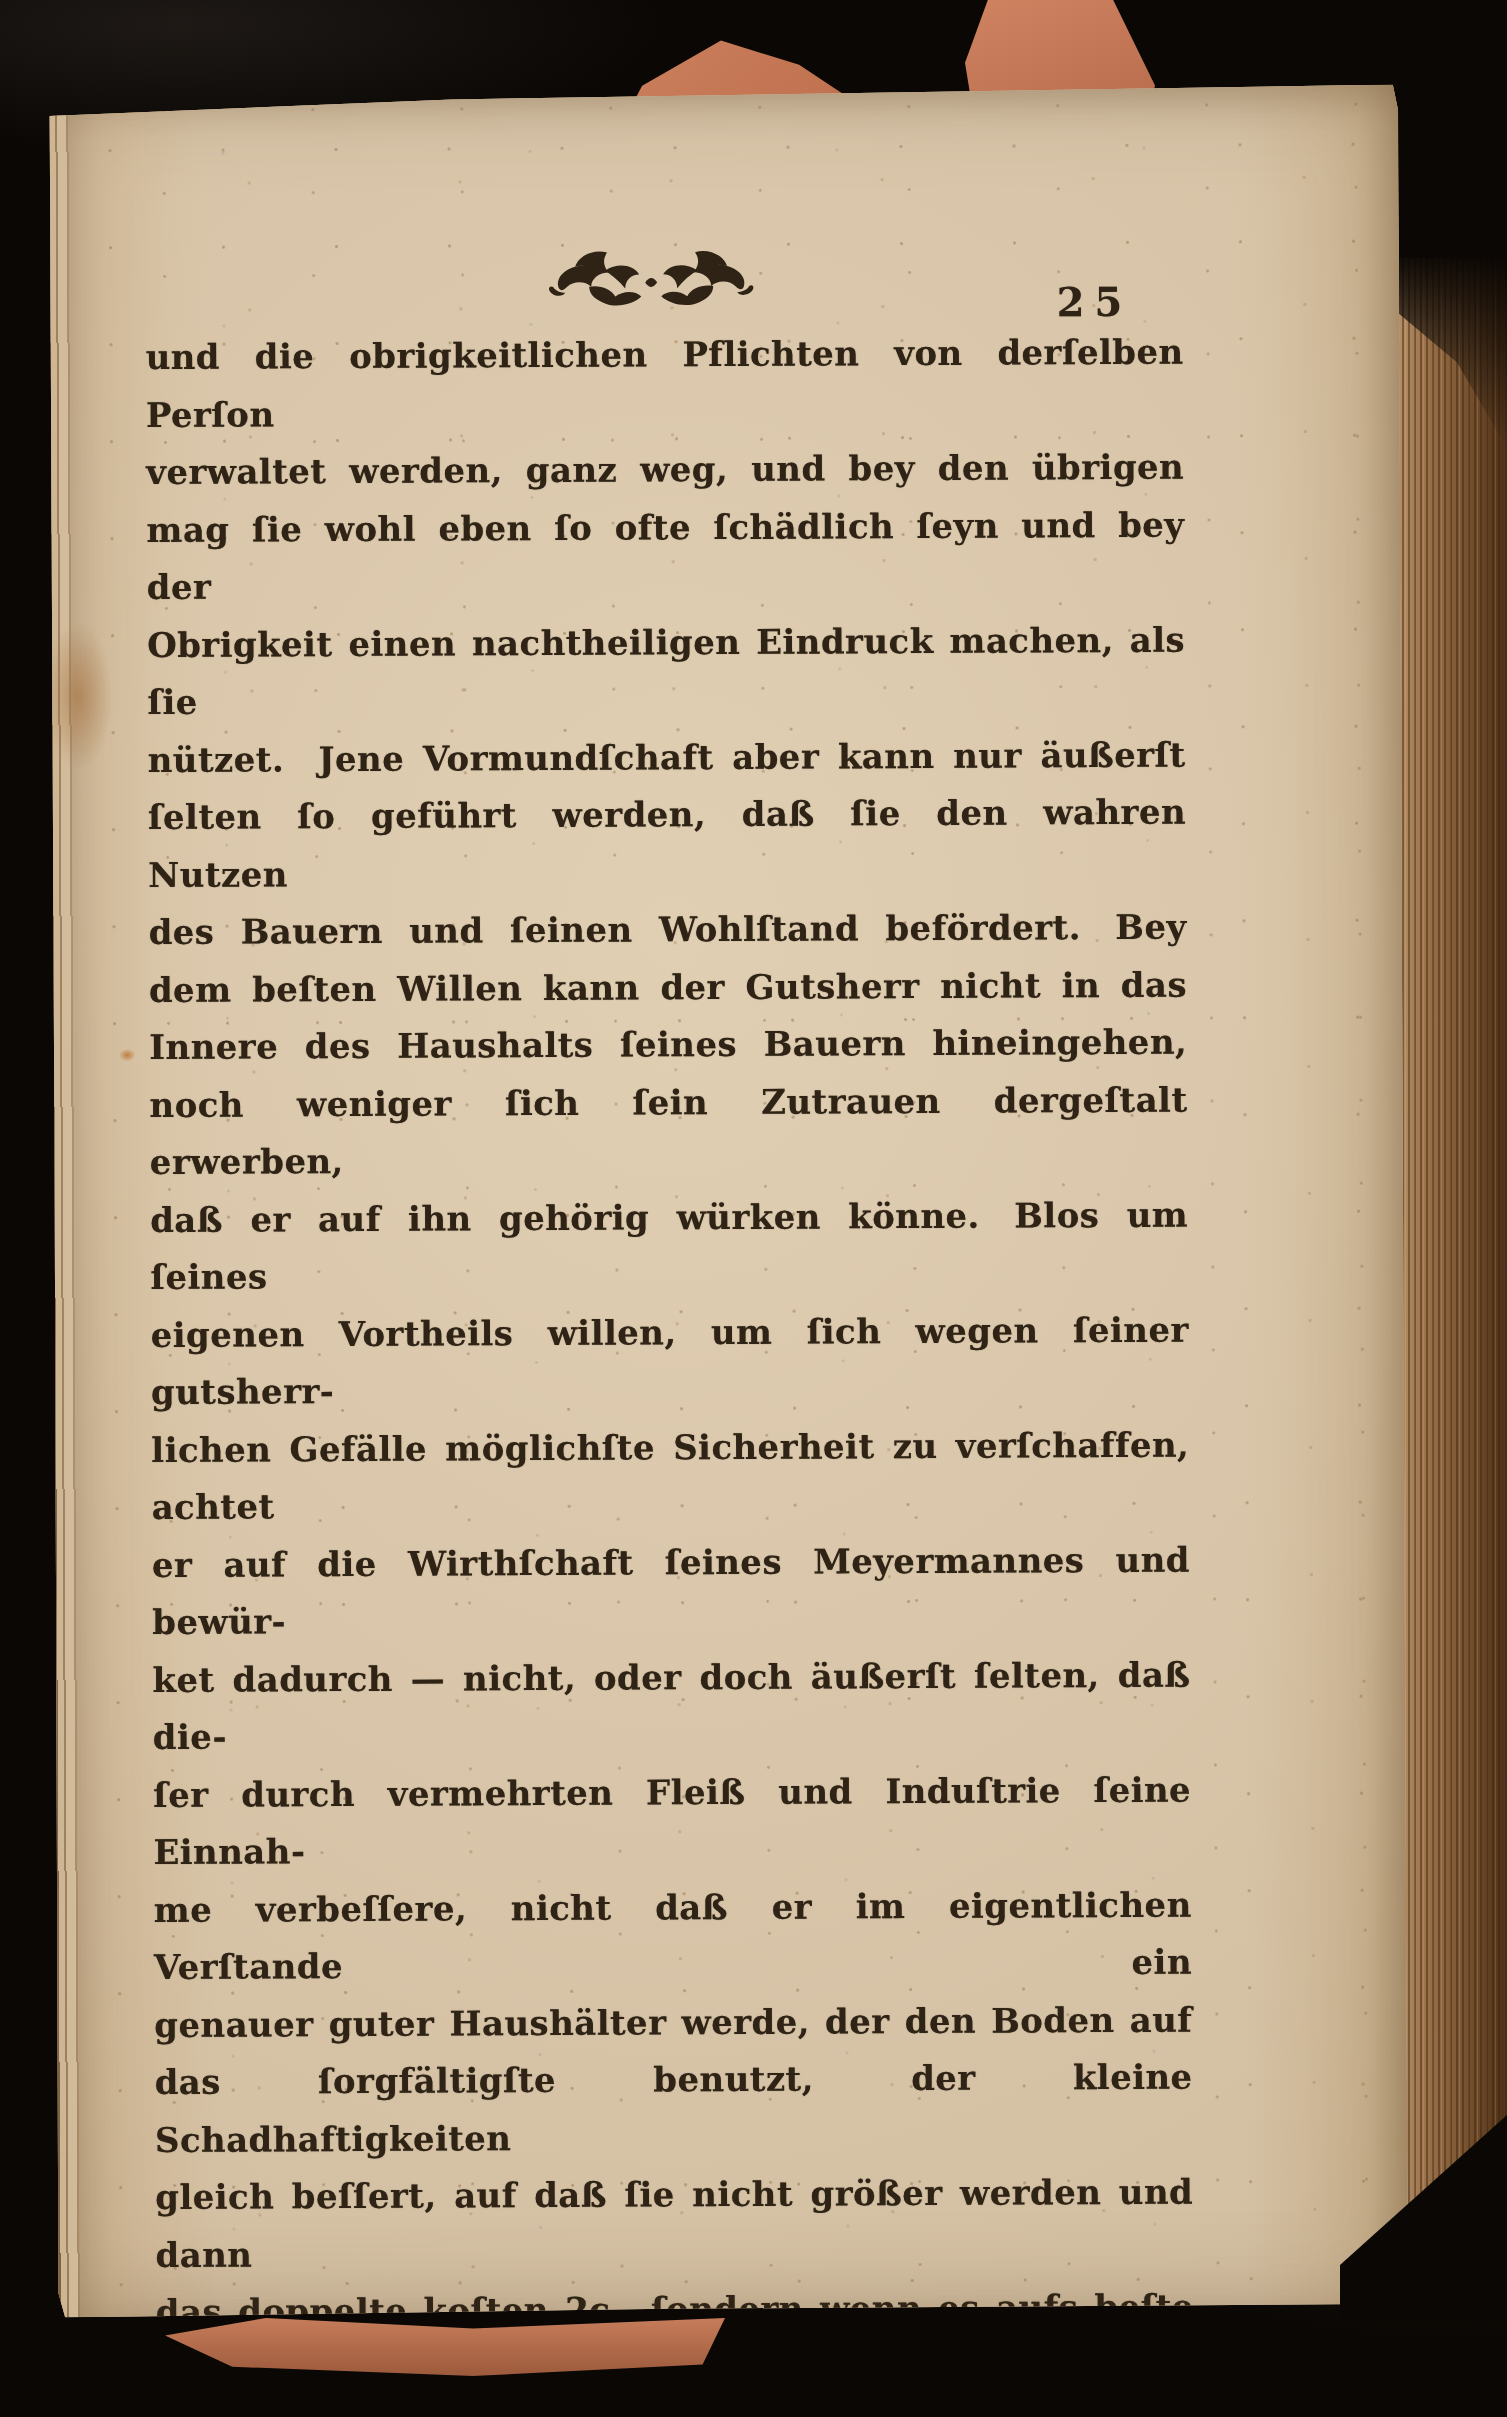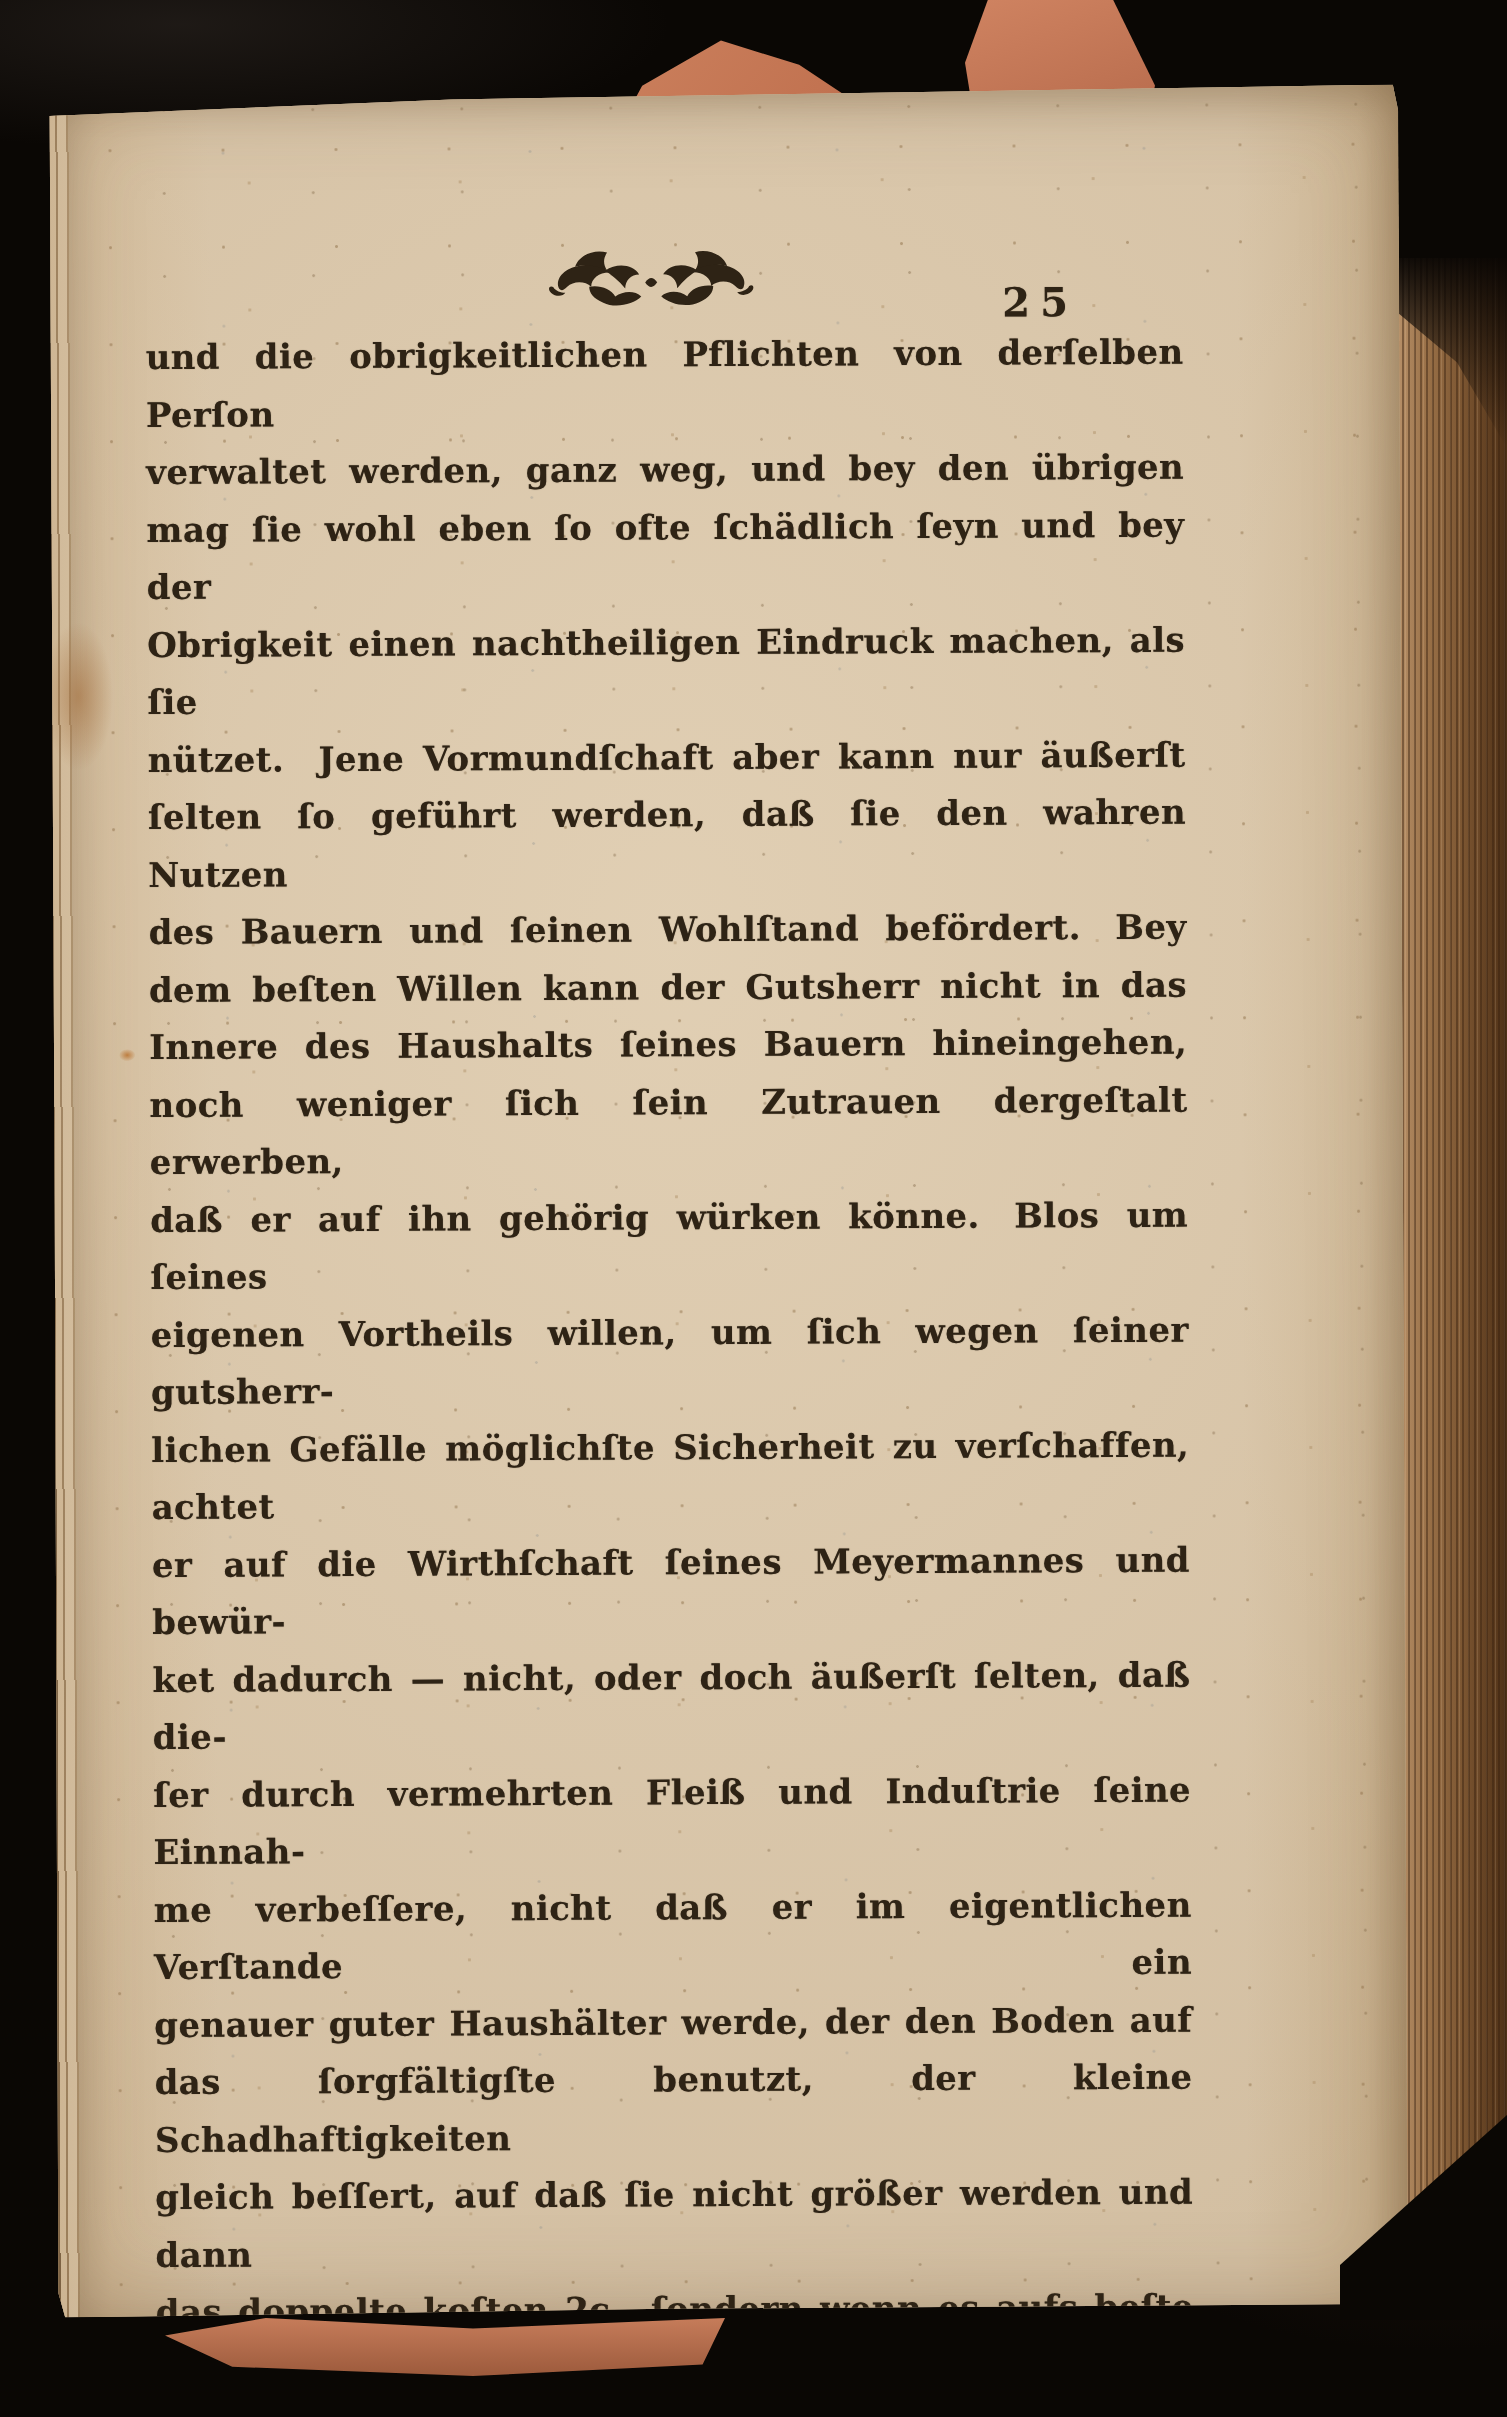--- a/index.html
+++ b/index.html
@@ -105,21 +105,21 @@
   }
 
   
   .ornament{
     position:absolute;left:498px;top:158px;width:212px;height:74px;
   }
   .ornament svg{width:100%;height:100%;}
   .page-number{
     position:absolute;left:955px;top:192px;width:130px;
     font-size:40px;font-weight:700;color:#2e2315;
-    letter-spacing:10px;text-align:left;
+    letter-spacing:10px;text-align:right;
     text-shadow:0 0 1px rgba(46,35,21,.55);
   }
   .text-block{
     position:absolute;left:98px;top:238px;width:1038px;
     color:#2e2315;
   }
   .line{
     font-size:34px;font-weight:700;line-height:57.5px;
     text-align:justify;text-align-last:justify;
     letter-spacing:.4px;word-spacing:2px;

